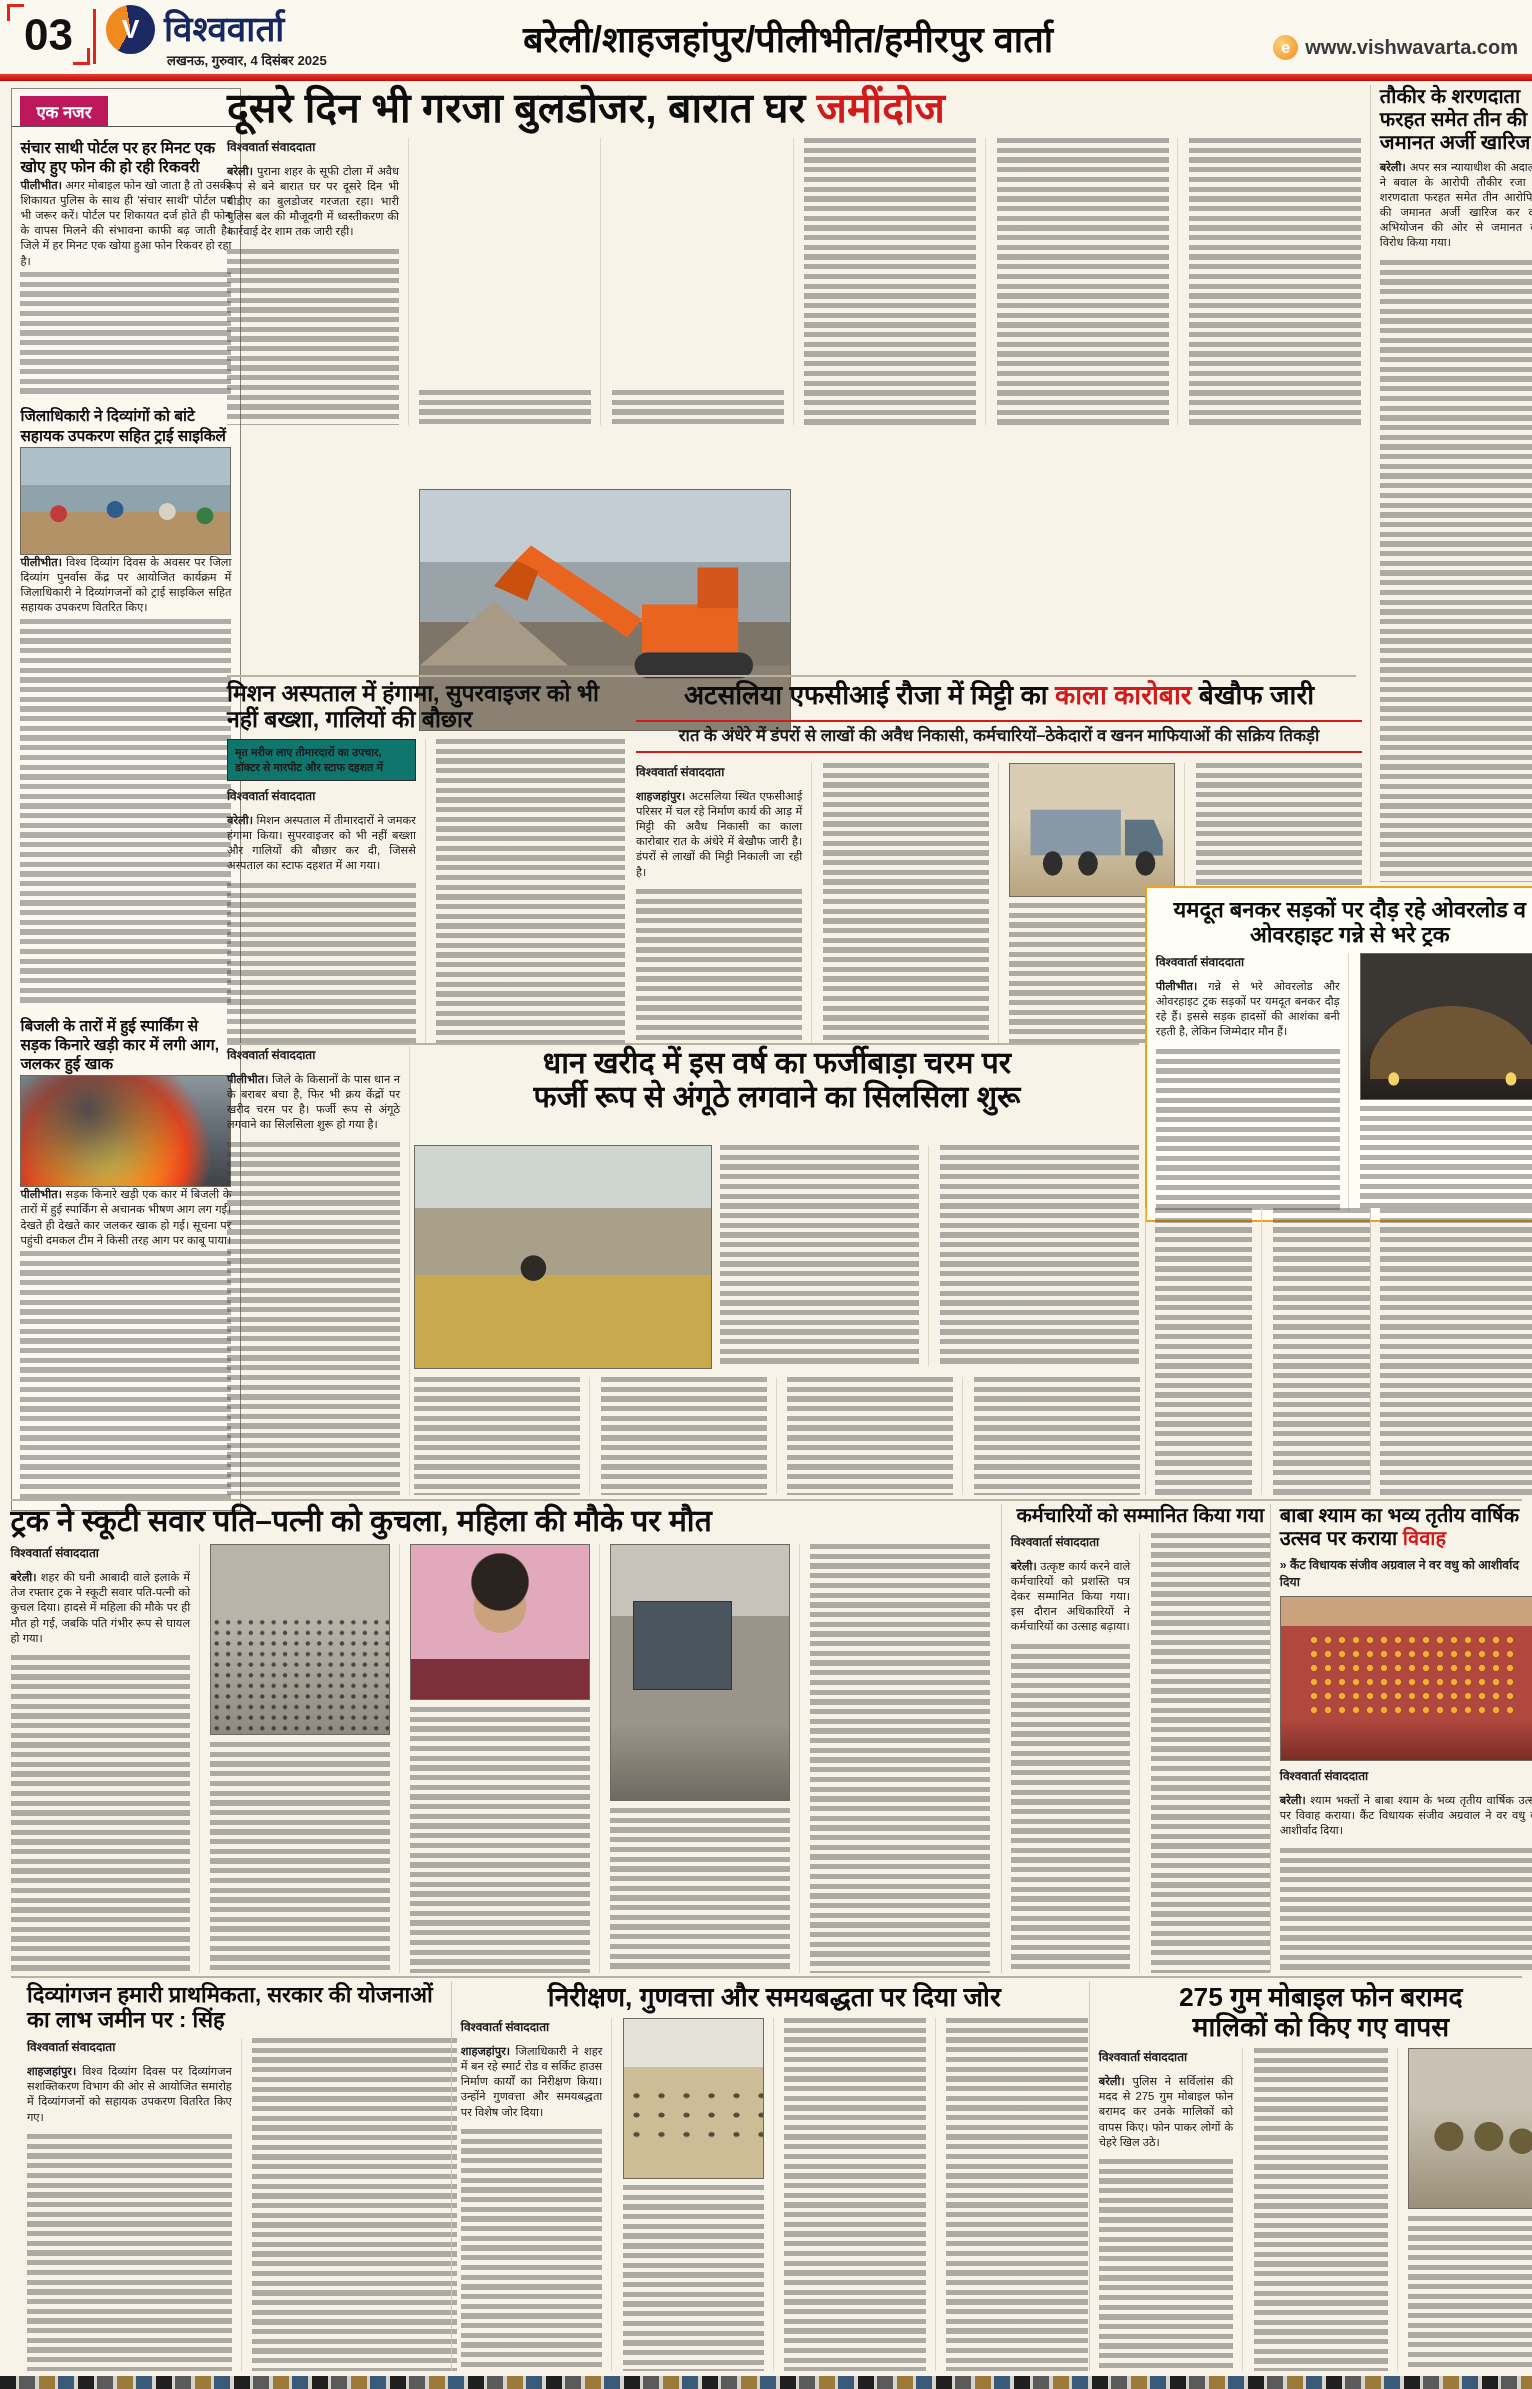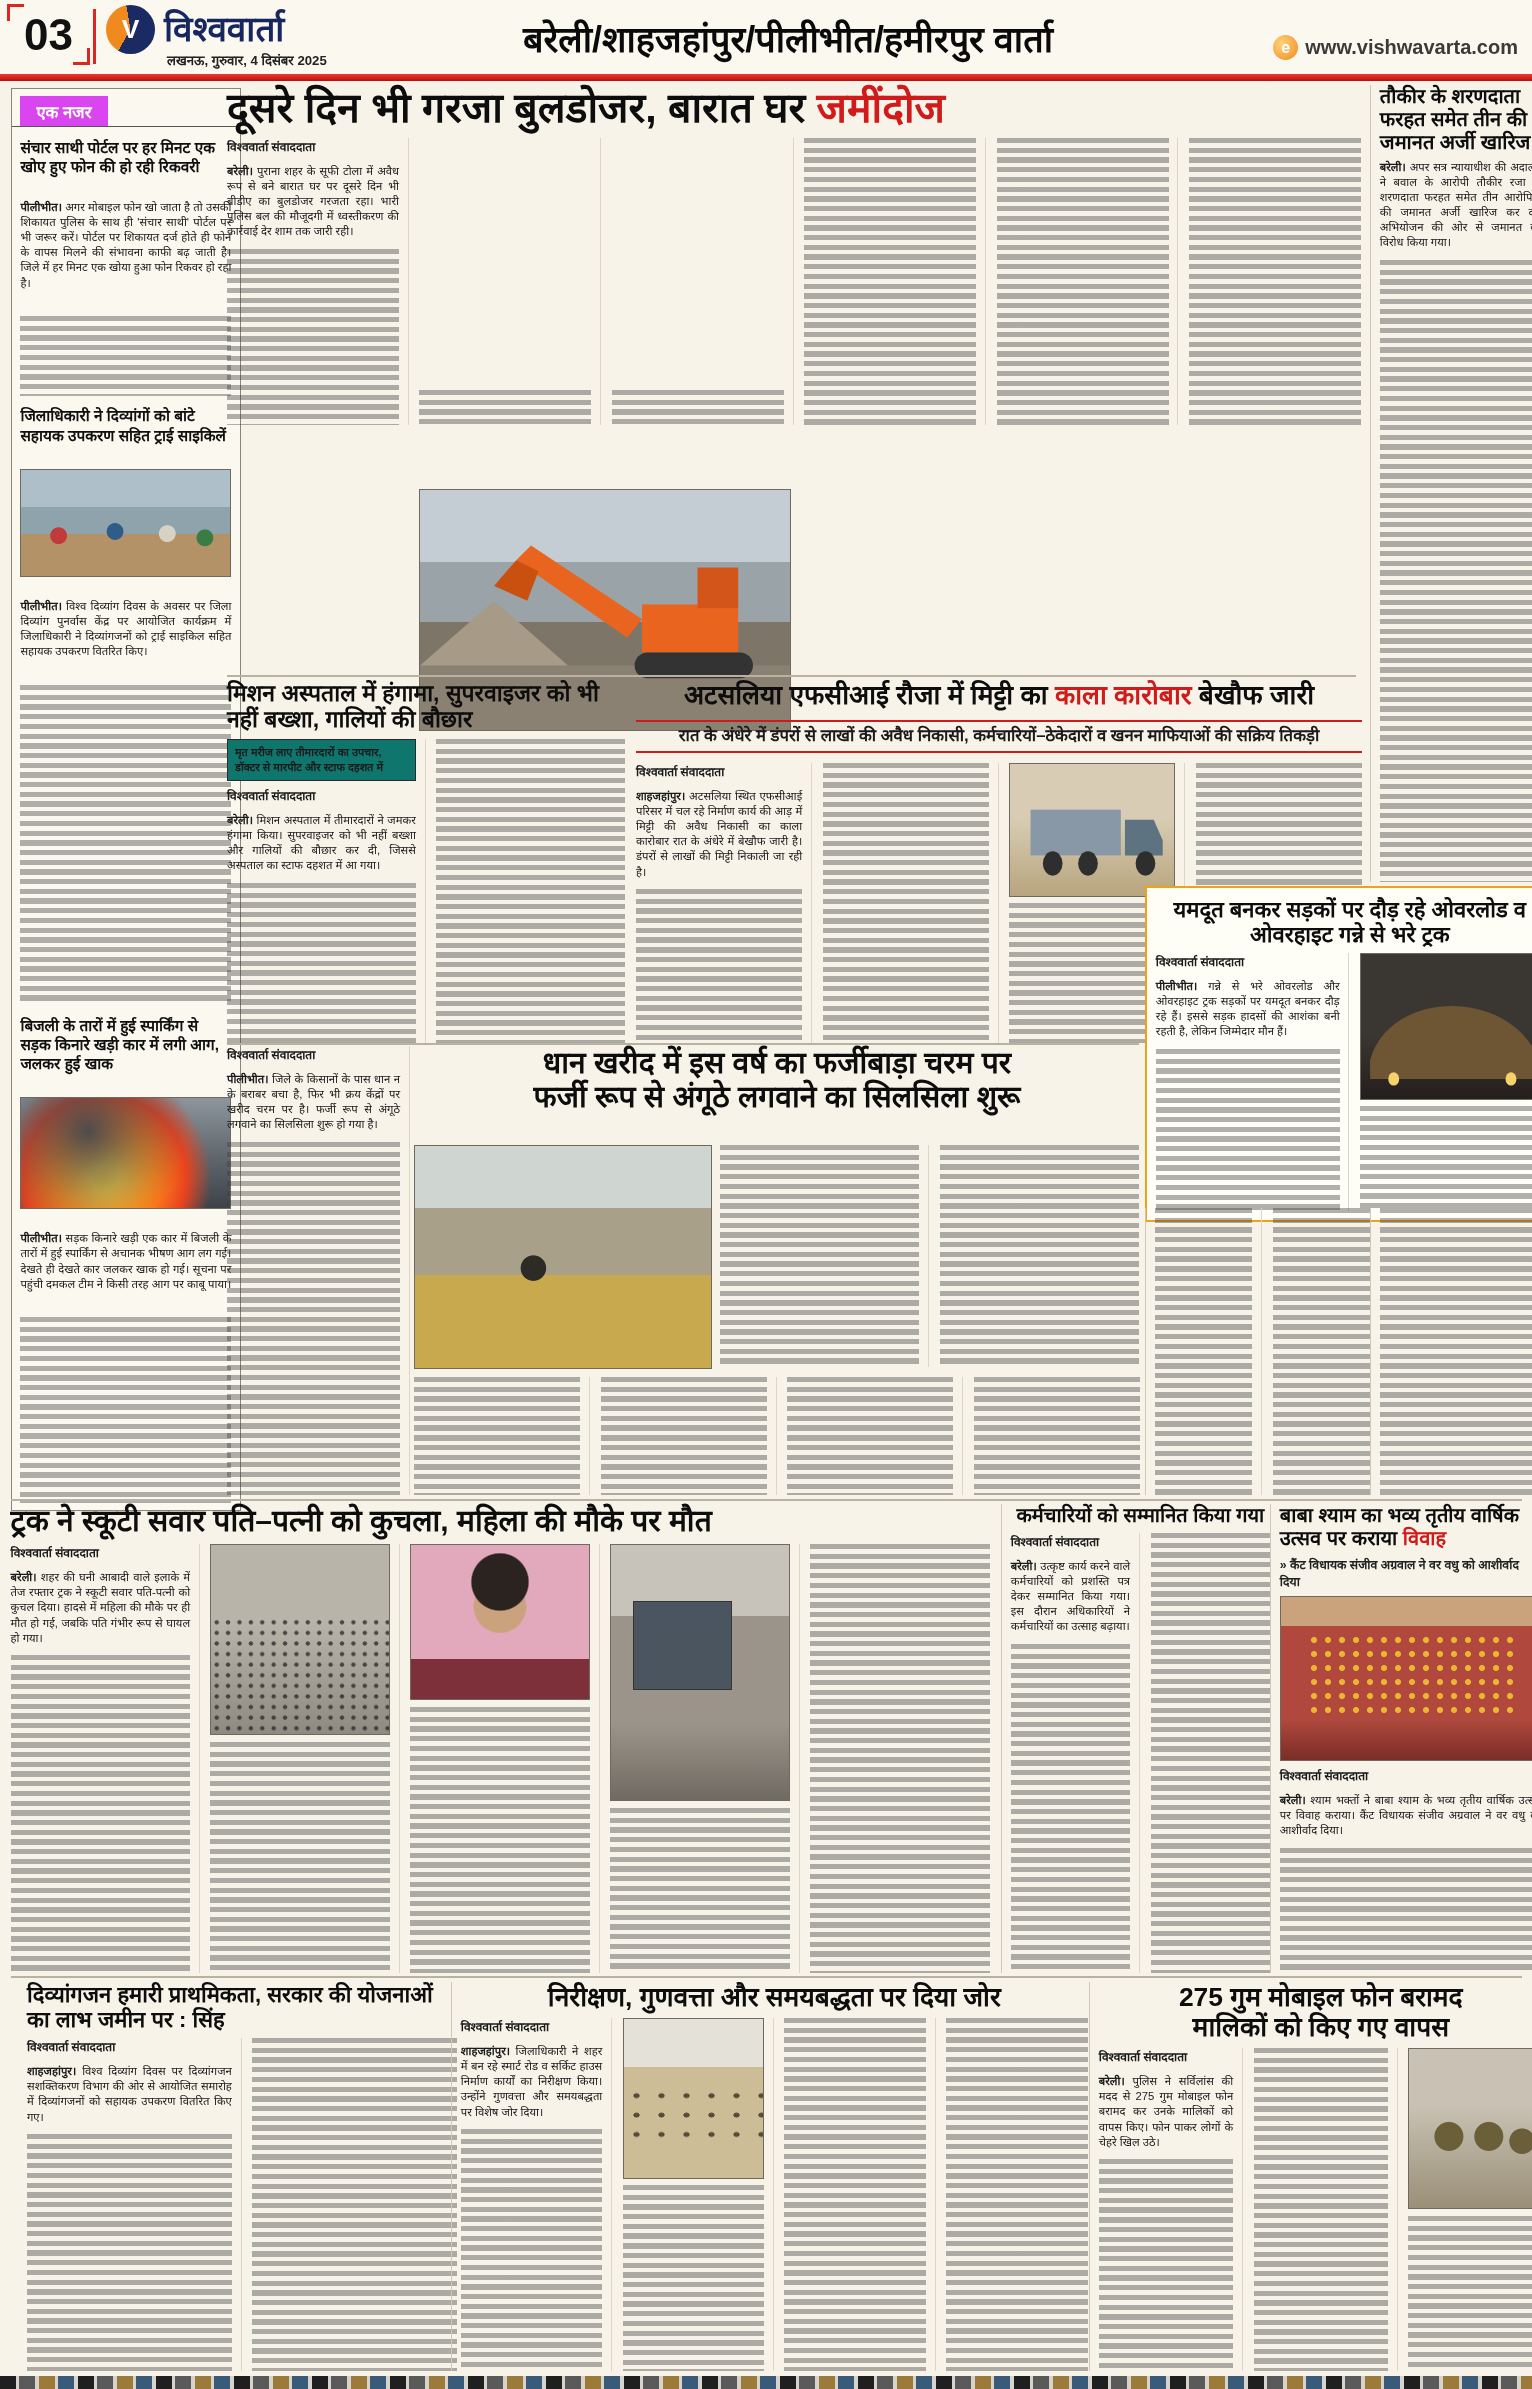--- a/index.html
+++ b/index.html
@@ -38,23 +38,23 @@
   .regiontitle{position:absolute;left:343px;right:299px;top:14px;text-align:center;
         font-size:36px;font-weight:bold;color:#0a0a0a;white-space:nowrap}
   .website{position:absolute;right:14px;top:35px;font-size:20px;font-weight:bold;color:#3a3a3a;
         display:flex;align-items:center;gap:7px}
   .eicon{width:25px;height:25px;border-radius:50%;background:radial-gradient(circle at 35% 35%,#ffd27a,#f08a1e);
         color:#fff;font-weight:bold;display:flex;align-items:center;justify-content:center;font-size:16px}
   .redrule{position:absolute;left:0;right:0;top:74px;height:7px;background:linear-gradient(#ef3b30,#b60f0c)}
   
   .sidebox{border:0.9px solid #8a857a;background:#fbf8f0;padding:7px 8.8px;display:flex;flex-direction:column;gap:8.8px}
   .tabrow{border-bottom:1.8px solid #5a5throw0;border-bottom:1.8px solid #555;margin:0 -8.8px;padding:0 0 0 0}
-  .tab{display:inline-block;background:#d946ef;color:#fff;font-weight:bold;font-size:16.7px;padding:3.5px 16px;margin-left:8.8px}
+  .tab{display:inline-block;background:#be185d;color:#fff;font-weight:bold;font-size:16.7px;padding:3.5px 16px;margin-left:8.8px}
   .shl{font-size:15.4px;font-weight:bold;line-height:1.25;margin:1.8px 0;color:#101010}
-  .sart{display:flex;flex-direction:column;gap:22px}
+  .sart{display:flex;flex-direction:column;gap:0}
   
   .hline{position:absolute;height:1.8px;background:#b9b2a2}
   .ybox{border:2.6px solid #f0a11c;background:#fffef6;padding:8.8px;display:flex;flex-direction:column;gap:6.2px}
   .subhead{border-top:2.6px solid #cf1b1b;border-bottom:2.6px solid #cf1b1b;font-weight:bold;font-size:16.7px;
            text-align:center;padding:4.4px 3.5px;margin:3.5px 0 3.5px;line-height:1.25}
   .kicker{border:1.8px solid #2b2b2b;padding:5.3px 7px;font-size:11px;font-weight:bold;line-height:1.35;background:#0f766e}
   
   .ph-fire{background:
      radial-gradient(circle at 32% 30%,rgba(70,72,80,.95),transparent 62%),
      radial-gradient(circle at 40% 72%,#ffd23e 0 9%,#ff8c1a 32%,#e8431f 55%,transparent 72%),

